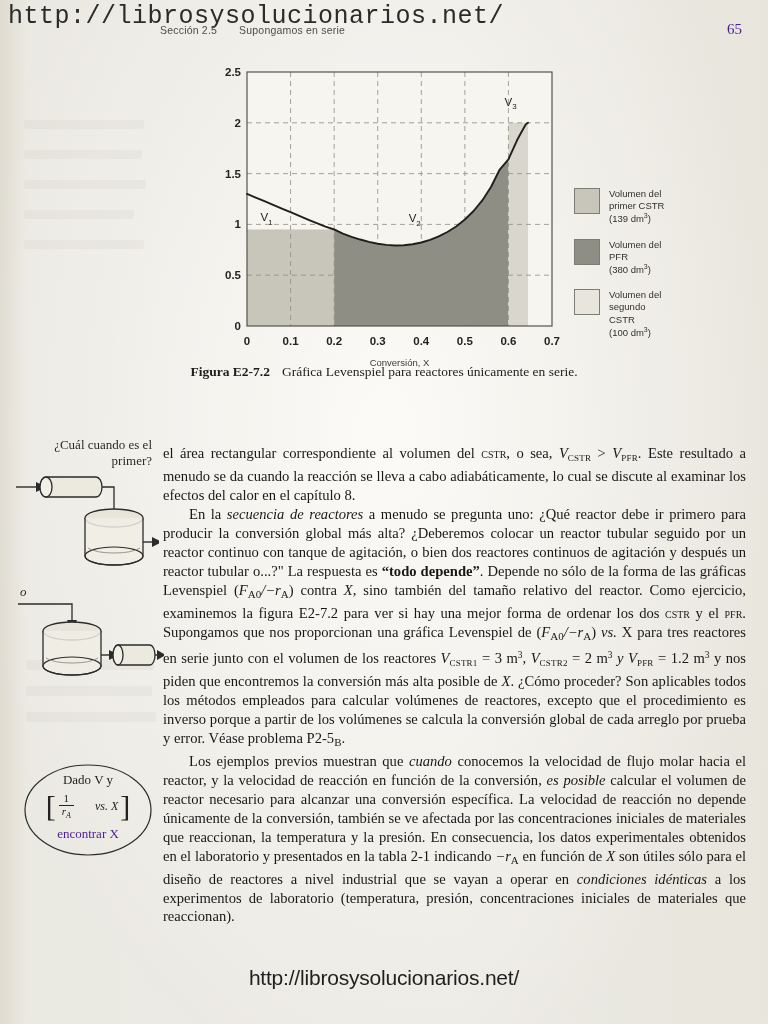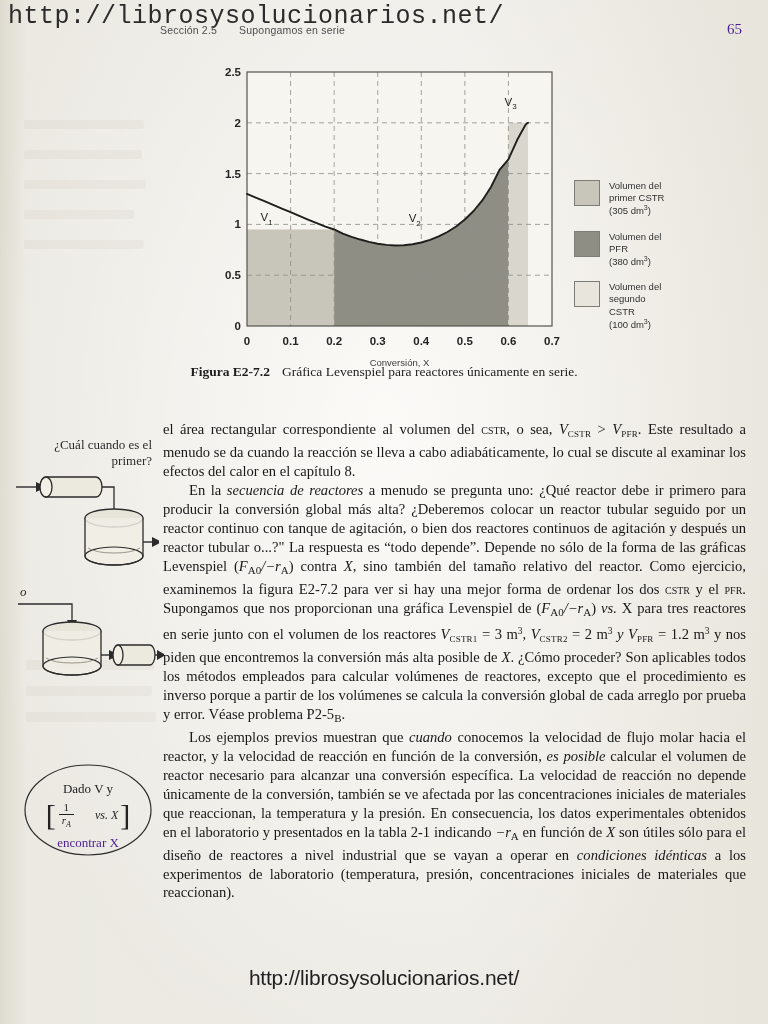--- a/index.html
+++ b/index.html
@@ -75,21 +75,21 @@
     left: 214px;
     top: 6px;
     width: 360px;
     height: 310px;
   }
   #plot-svg { display:block; }
 
   .legend {
     position: absolute;
     left: 574px;
-    top: 128px;
+    top: 136px;
     width: 180px;
     font-family: "Liberation Sans", sans-serif;
     font-size: 9.5px;
     color: #30302f;
     line-height: 1.28;
   }
   .legend-row {
     display: flex;
     align-items: flex-start;
     margin-bottom: 13px;
@@ -137,33 +137,33 @@
     font-size: 13px;
   }
   #margin-diagram-1 { position:absolute; left: 14px; top: 470px; }
   #margin-diagram-2 { position:absolute; left: 14px; top: 600px; }
   #margin-ellipse   { position:absolute; left: 22px; top: 762px; }
 
   
   #body {
     position: absolute;
     left: 163px;
-    top: 420px;
+    top: 444px;
     width: 583px;
     font-size: 14.6px;
     line-height: 18.9px;
     color: #181818;
     text-align: justify;
     text-justify: inter-word;
   }
   #body p { margin: 0; }
   #body p.indent { text-indent: 26px; }
   .sc { font-variant: small-caps; font-size: 14.6px; }
   .it { font-style: italic; }
-  .bd { font-weight: normal; }
+  .bd { font-weight: bold; }
   var.mv { font-style: italic; font-family: "Liberation Serif", serif; }
   sub.ss { font-size: 11px; vertical-align: -0.28em; font-style: normal; }
   sub.sc-sub { font-size: 9px; vertical-align: -0.28em; font-variant: small-caps; font-style: normal; letter-spacing: .2px;}
   sup.sp { font-size: 9.5px; vertical-align: 0.55em; font-style: normal; }
 
   
   .watermark-bottom {
     position: absolute;
     left: 0;
     top: 966px;
@@ -248,21 +248,21 @@
         </g>
       </svg>
   </div>
 
   <div class="legend">
     <div class="legend-row">
       <div class="swatch" style="background:#c8c6bb"></div>
       <div class="legend-text">
         <div>Volumen del</div>
         <div>primer CSTR</div>
-        <div><span>(305 dm</span><sup>3</sup><span>)</span></div>
+        <div><span>(139 dm</span><sup>3</sup><span>)</span></div>
       </div>
     </div>
     <div class="legend-row">
       <div class="swatch" style="background:#8f8e85"></div>
       <div class="legend-text">
         <div>Volumen del</div>
         <div>PFR</div>
         <div><span>(380 dm</span><sup>3</sup><span>)</span></div>
       </div>
     </div>
@@ -328,21 +328,21 @@
     <ellipse cx="104" cy="55" rx="5" ry="10" fill="#f2efe6" stroke="#2b2b2b" stroke-width="1.3"></ellipse>
     <line x1="141" y1="55" x2="147" y2="55" stroke="#2b2b2b" stroke-width="1.4"></line>
     <polygon points="143,50 152,55 143,60" fill="#2b2b2b"></polygon>
   </svg>
 </div>
 
 <div id="margin-ellipse">
   <svg width="132" height="96" viewBox="0 0 132 96">
     <ellipse cx="66" cy="48" rx="63" ry="45" fill="none" stroke="#2b2b2b" stroke-width="1.2"></ellipse>
   </svg>
-  <div style="position:absolute;left:0;top:9px;width:132px;height:96px;">
+  <div style="position:absolute;left:0;top:0;width:132px;height:96px;">
     <div style="position:absolute;left:0;top:10px;width:132px;text-align:center;font-size:13px;color:#222;">
       <span>Dado V y</span>
     </div>
     <div style="position:absolute;left:0;top:31px;width:132px;display:flex;justify-content:center;align-items:center;font-size:13px;color:#222;">
       <span style="font-size:30px;font-weight:300;line-height:0.82;">[</span>
       <span style="display:inline-block;text-align:center;line-height:1.05;margin:0 3px;">
         <span style="display:block;font-size:11px;border-bottom:1px solid #222;padding:0 3px;">1</span>
         <span style="display:block;font-size:11px;font-style:italic;padding:0 3px;"><span>r</span><sub style="font-size:8px;">A</sub></span>
       </span>
       <span style="font-style:italic;font-size:12px;margin-left:18px;">vs. X</span>

